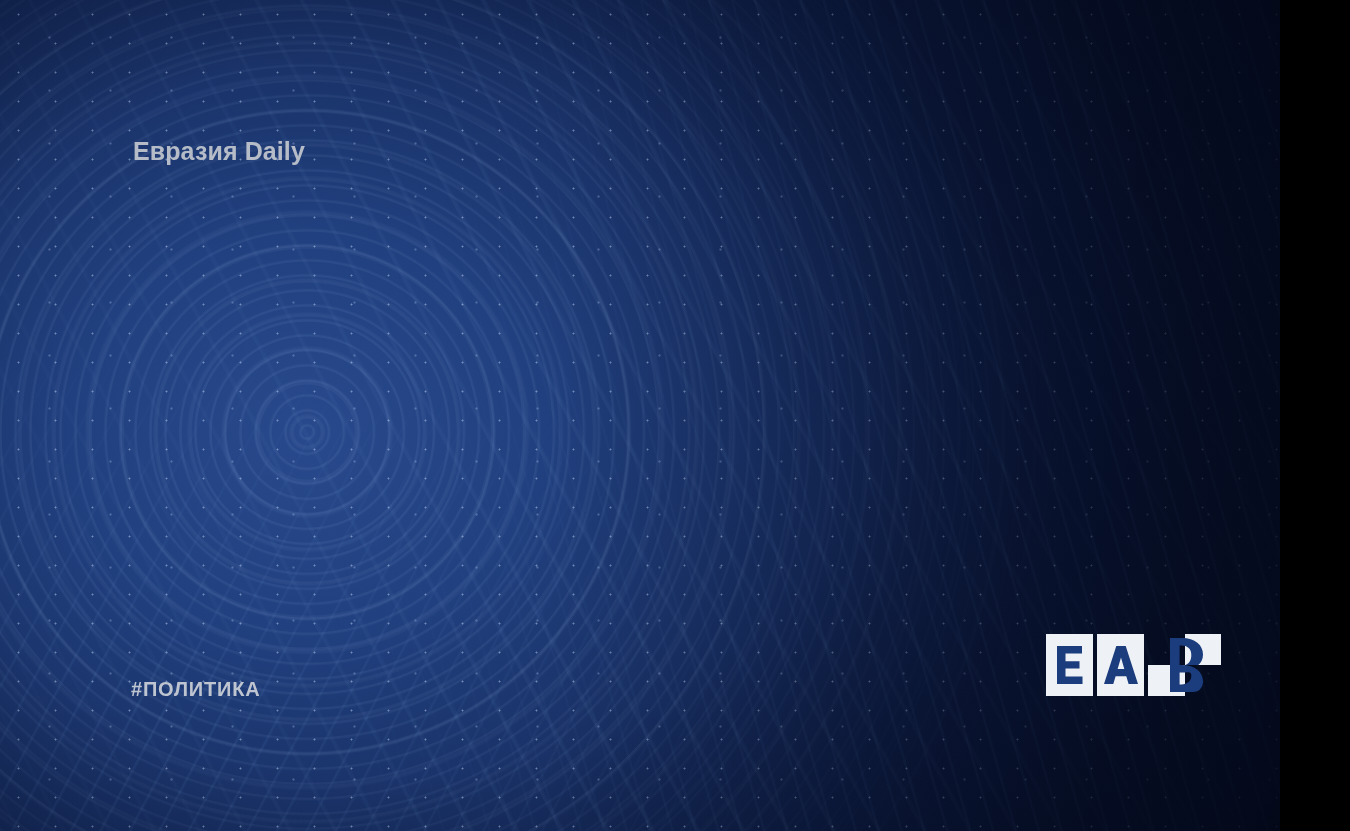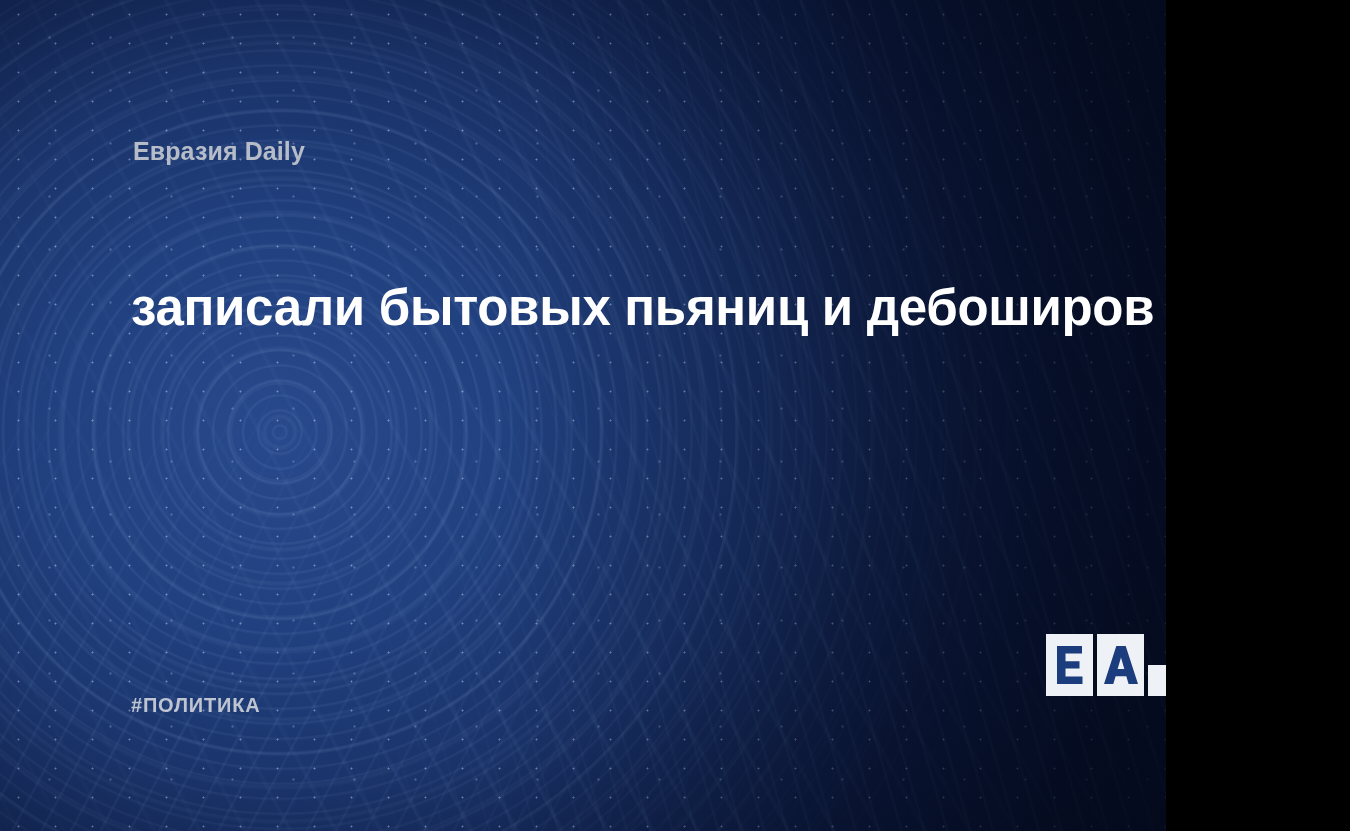--- a/index.html
+++ b/index.html
@@ -4,21 +4,21 @@
 <title>EADaily news card</title>
 <style>
   html, body {
     margin: 0;
     padding: 0;
     background: #000;
   }
 
   #card {
     position: relative;
-    width: 1166px;
+    width: 1280px;
     height: 831px;
     overflow: hidden;
     font-family: "Liberation Sans", sans-serif;
     background-color: #0369a1;
     -webkit-font-smoothing: antialiased;
   }
 
   
   .bg-layer {
     position: absolute;
@@ -145,21 +145,20 @@
   .tag {
     position: absolute;
     left: 131px;
     top: 678px;
     font-size: 20px;
     font-weight: bold;
     letter-spacing: 0.8px;
     color: #ccd1d8;
     opacity: 0.92;
     white-space: nowrap;
-    margin-top: 16px;
   }
 
   
   .logo {
     position: absolute;
     left: 1046px;
     top: 634px;
     width: 175px;
     height: 62px;
     display: flex;
@@ -207,21 +206,20 @@
   <div class="bg-layer bg-streaks-a"></div>
   <div class="bg-layer bg-streaks-b"></div>
   <div class="bg-layer bg-streaks-c"></div>
   <div class="bg-layer bg-speckle"></div>
   <div class="bg-layer bg-dark-right"></div>
   <div class="bg-layer bg-vignette"></div>
 
   <div class="brand">Евразия Daily</div>
 
   <div class="headline">
-    <span class="hl-line">записали бытовых пьяниц и дебоширов</span>
   </div>
 
   <div class="tag">#ПОЛИТИКА</div>
 
   <div class="logo">
 
     <div class="logo-tile">
       <svg width="30" height="40" viewBox="0 0 30 40" aria-hidden="true">
         <path d="M2 1 H27 V8.5 H10.5 V16.2 H24.5 V23.4 H10.5 V31.5 H27.5 V39 H2 Z" fill="#1b3c7d"></path>
       </svg>

